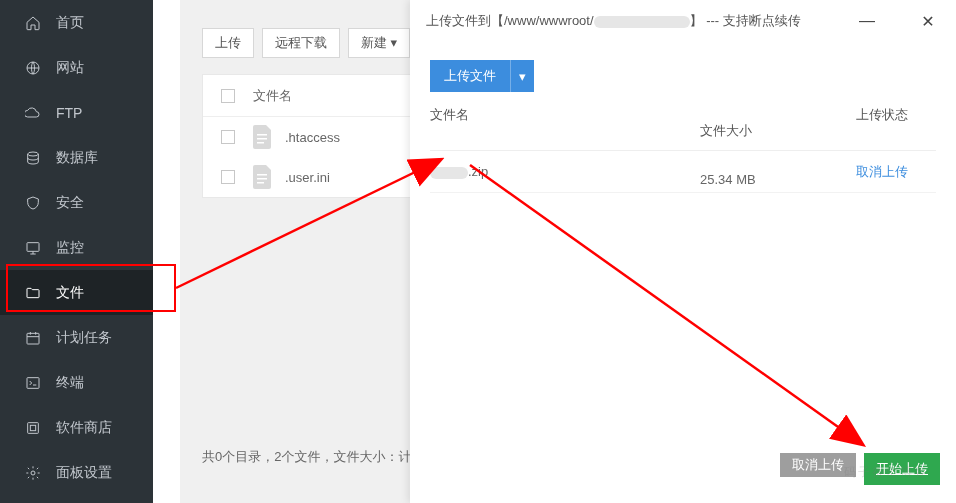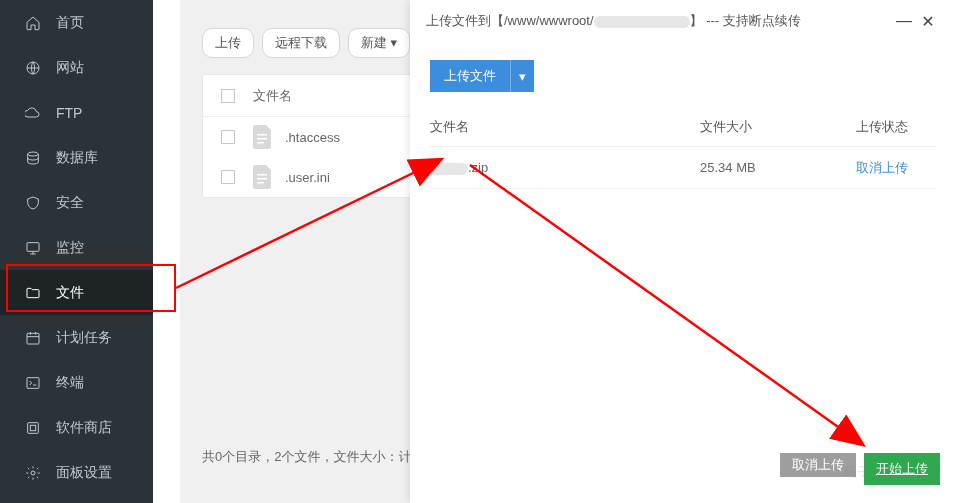--- a/index.html
+++ b/index.html
@@ -7,44 +7,44 @@
 
 .sidebar { position: absolute; left: 0; top: 0; width: 153px; height: 503px; background: #2c3338; }
 .sidebar-item { display: flex; align-items: center; height: 45px; padding-left: 24px; color: #c2c7cd; font-size: 14px; cursor: pointer; }
 .sidebar-item.active { background: #1e2326; color: #fff; }
 .sidebar-item .icon { width: 18px; height: 18px; margin-right: 14px; display: inline-flex; align-items: center; justify-content: center; }
 .sidebar-item svg { width: 16px; height: 16px; stroke: currentColor; fill: none; stroke-width: 1.5; }
 .sidebar-highlight { position: absolute; border: 2px solid #ff0000; left: 6px; top: 264px; width: 170px; height: 48px; pointer-events: none; }
 
 .main { position: absolute; left: 180px; top: 0; right: 0; bottom: 0; background: #f0f0f0; padding: 0 22px; }
 .toolbar { display: flex; gap: 8px; padding: 28px 0 16px 0; }
-.btn-sm { height: 30px; padding: 0 12px; background: #fff; border: 1px solid #d7d7d7; font-size: 13px; color: #555; cursor: pointer; border-radius: 10px; }
+.btn-sm { height: 30px; padding: 0 12px; background: #fff; border: 1px solid #d7d7d7; font-size: 13px; color: #555; cursor: pointer; border-radius: 0; }
 .file-table { background: #fff; border: 1px solid #e8e8e8; }
 .file-table-head { display: flex; align-items: center; height: 42px; border-bottom: 1px solid #eee; }
 .file-table-row { display: flex; align-items: center; height: 40px; }
 .col-check { width: 50px; display: flex; justify-content: center; }
 .col-name { flex: 1; display: flex; align-items: center; font-size: 13px; color: #666; }
 .checkbox { width: 14px; height: 14px; border: 1px solid #c7c7c7; background: #fff; }
 .file-icon { width: 20px; height: 24px; margin-right: 12px; }
 .file-icon svg { width: 20px; height: 24px; }
 .summary { font-size: 13px; color: #666; padding-top: 250px; }
 
 .dialog { position: absolute; left: 410px; top: 0; right: 0; bottom: 0; background: #fff; box-shadow: -2px 0 8px rgba(0,0,0,.1); }
-.dialog-head { display: flex; align-items: center; height: 42px; padding: 6px 16px; font-size: 13px; color: #555; }
+.dialog-head { display: flex; align-items: center; height: 42px; padding: 6px 16px; font-size: 13px; color: #555; gap: 37px; }
 .dialog-head .title { flex: 1; white-space: nowrap; overflow: hidden; }
 .dialog-head .path-mask { display: inline-block; width: 96px; height: 12px; background: #e6e6e6; border-radius: 6px; vertical-align: middle; }
 .dialog-head .win-btn { width: 24px; text-align: center; cursor: pointer; font-size: 16px; color: #444; }
 .dialog-body { padding: 18px 20px; }
-.upload-btn-group { display: inline-flex; margin-bottom: 20px; }
+.upload-btn-group { display: inline-flex; margin-bottom: 8px; }
 .upload-btn { background: #3c8dde; color: #fff; border: none; height: 32px; padding: 0 14px; font-size: 13px; cursor: pointer; }
 .upload-btn.drop { padding: 0 8px; border-left: 1px solid rgba(255,255,255,.3); }
 .upload-table-head { display: flex; font-size: 13px; color: #555; padding: 6px 0 10px 0; border-bottom: 1px solid #eee; }
 .upload-row { display: flex; align-items: center; font-size: 13px; color: #666; height: 42px; border-bottom: 1px solid #f2f2f2; }
 .ucol-name { flex: 1; }
-.ucol-size { width: 156px; }
+.ucol-size { width: 156px; margin-top: 16px; }
 .ucol-status { width: 80px; }
 .zip-mask { display: inline-block; width: 38px; height: 12px; background: #e6e6e6; border-radius: 6px; vertical-align: middle; }
 .status-wait { color: #3c8dde; }
 .dialog-foot { position: absolute; right: 16px; bottom: 18px; display: flex; gap: 8px; }
 .btn-cancel { height: 24px; padding: 0 12px; background: #9e9e9e; color: #fff; border: none; font-size: 13px; cursor: pointer; }
 .btn-start { height: 32px; padding: 0 12px; background: #2fa84f; color: #fff; border: none; font-size: 13px; cursor: pointer; text-decoration: underline; }
 .watermark { position: absolute; right: 28px; bottom: 22px; font-size: 12px; color: rgba(120,120,120,.25); pointer-events: none; letter-spacing: 2px; }
 
 .arrow { position: absolute; pointer-events: none; }
 </style>

